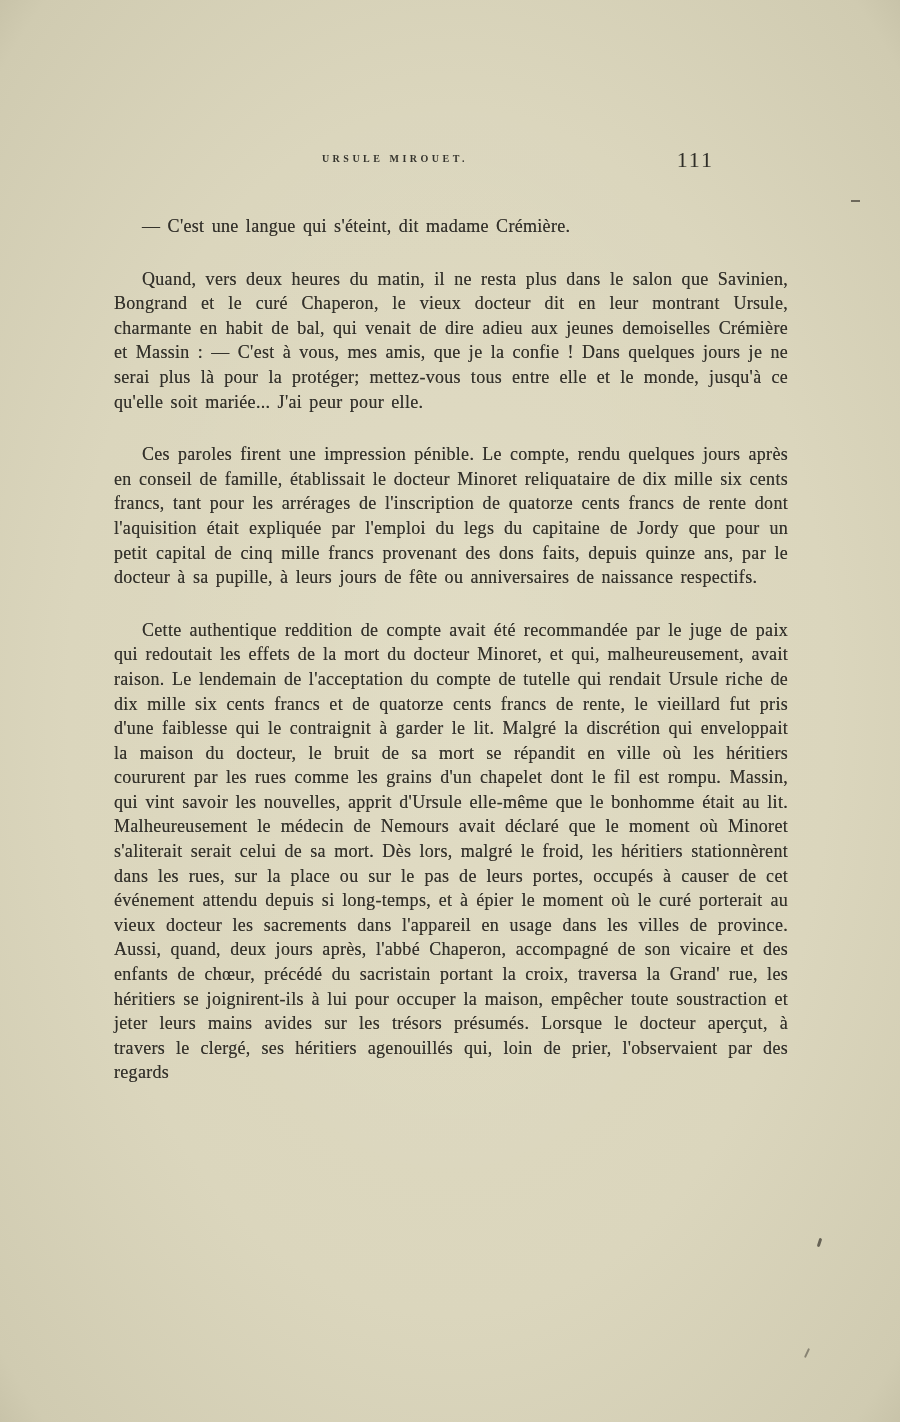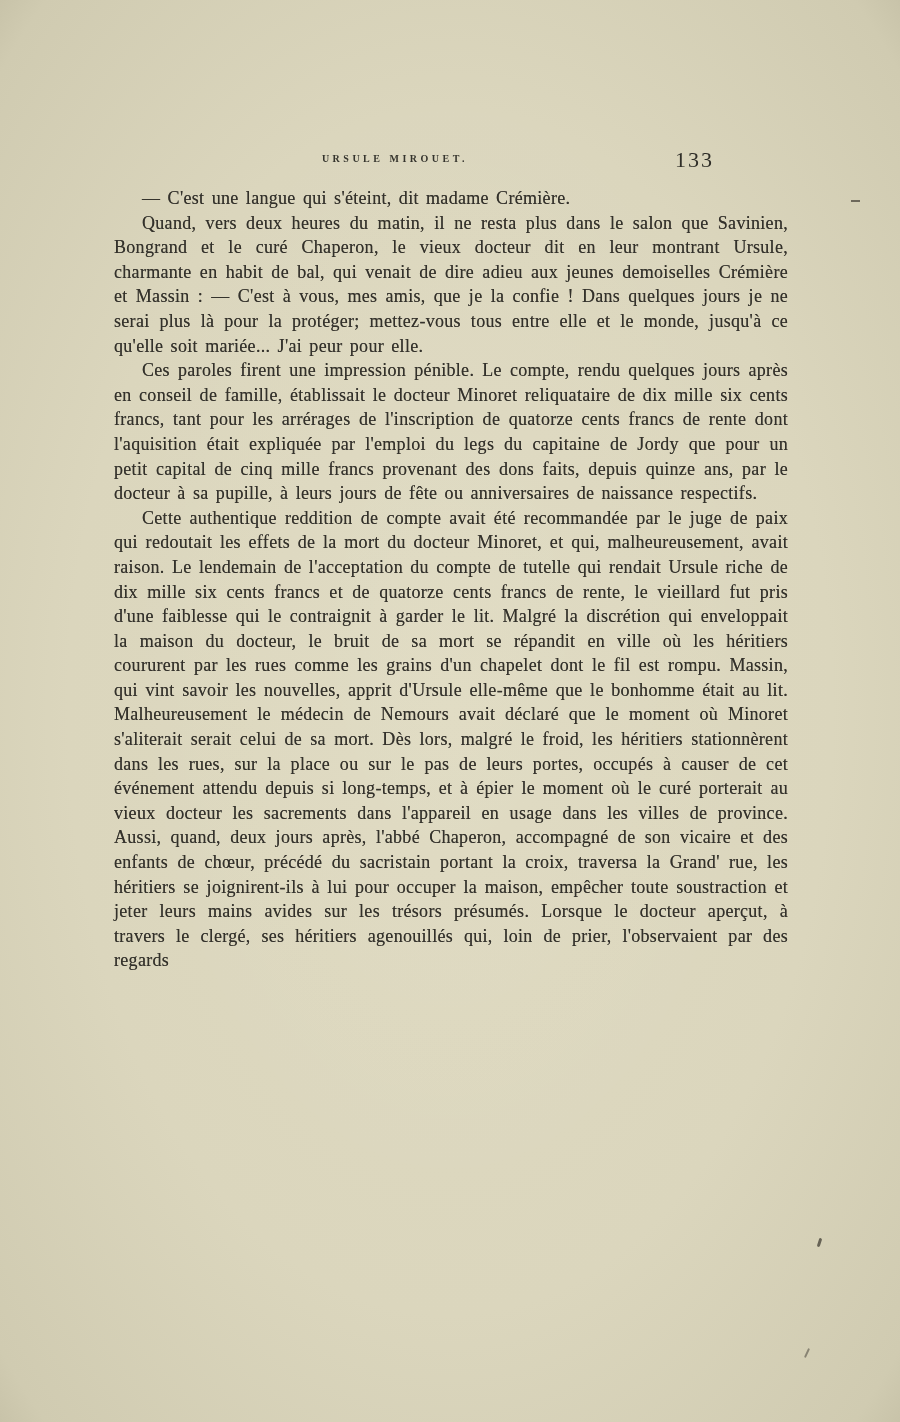--- a/index.html
+++ b/index.html
@@ -51,20 +51,21 @@
 
   .body-text p {
     font-size: 18px;
     line-height: 24.6px;
     text-align: justify;
     text-indent: 28px;
     letter-spacing: 0.3px;
     word-spacing: 2.5px;
     color: #33312b;
     text-shadow: 0 0 0.6px rgba(48,45,38,0.65);
+    margin-top: 28px;
   }
 
   .artifact {
     position: absolute;
     background: #4a463c;
   }
   .artifact-dash {
     right: 40px;
     top: 200px;
     width: 9px;
@@ -90,21 +91,21 @@
     opacity: 0.55;
   }
 </style>
 </head>
 <body>
 
 <div class="text-column">
 
   <div class="page-header">
     <span class="running-title">URSULE MIROUET.</span>
-    <span class="page-number">133</span>
+    <span class="page-number">111</span>
   </div>
 
   <div class="body-text">
     <p>— C'est une langue qui s'éteint, dit madame Crémière.</p>
     <p>Quand, vers deux heures du matin, il ne resta plus dans le salon que Savinien, Bongrand et le curé Chaperon, le vieux docteur dit en leur montrant Ursule, charmante en habit de bal, qui venait de dire adieu aux jeunes demoiselles Crémière et Massin : — C'est à vous, mes amis, que je la confie ! Dans quelques jours je ne serai plus là pour la protéger; mettez-vous tous entre elle et le monde, jusqu'à ce qu'elle soit mariée... J'ai peur pour elle.</p>
     <p>Ces paroles firent une impression pénible. Le compte, rendu quelques jours après en conseil de famille, établissait le docteur Minoret reliquataire de dix mille six cents francs, tant pour les arrérages de l'inscription de quatorze cents francs de rente dont l'aquisition était expliquée par l'emploi du legs du capitaine de Jordy que pour un petit capital de cinq mille francs provenant des dons faits, depuis quinze ans, par le docteur à sa pupille, à leurs jours de fête ou anniversaires de naissance respectifs.</p>
     <p>Cette authentique reddition de compte avait été recommandée par le juge de paix qui redoutait les effets de la mort du docteur Minoret, et qui, malheureusement, avait raison. Le lendemain de l'acceptation du compte de tutelle qui rendait Ursule riche de dix mille six cents francs et de quatorze cents francs de rente, le vieillard fut pris d'une faiblesse qui le contraignit à garder le lit. Malgré la discrétion qui enveloppait la maison du docteur, le bruit de sa mort se répandit en ville où les héritiers coururent par les rues comme les grains d'un chapelet dont le fil est rompu. Massin, qui vint savoir les nouvelles, apprit d'Ursule elle-même que le bonhomme était au lit. Malheureusement le médecin de Nemours avait déclaré que le moment où Minoret s'aliterait serait celui de sa mort. Dès lors, malgré le froid, les héritiers stationnèrent dans les rues, sur la place ou sur le pas de leurs portes, occupés à causer de cet événement attendu depuis si long-temps, et à épier le moment où le curé porterait au vieux docteur les sacrements dans l'appareil en usage dans les villes de province. Aussi, quand, deux jours après, l'abbé Chaperon, accompagné de son vicaire et des enfants de chœur, précédé du sacristain portant la croix, traversa la Grand' rue, les héritiers se joignirent-ils à lui pour occuper la maison, empêcher toute soustraction et jeter leurs mains avides sur les trésors présumés. Lorsque le docteur aperçut, à travers le clergé, ses héritiers agenouillés qui, loin de prier, l'observaient par des regards</p>
   </div>
 
 </div>

